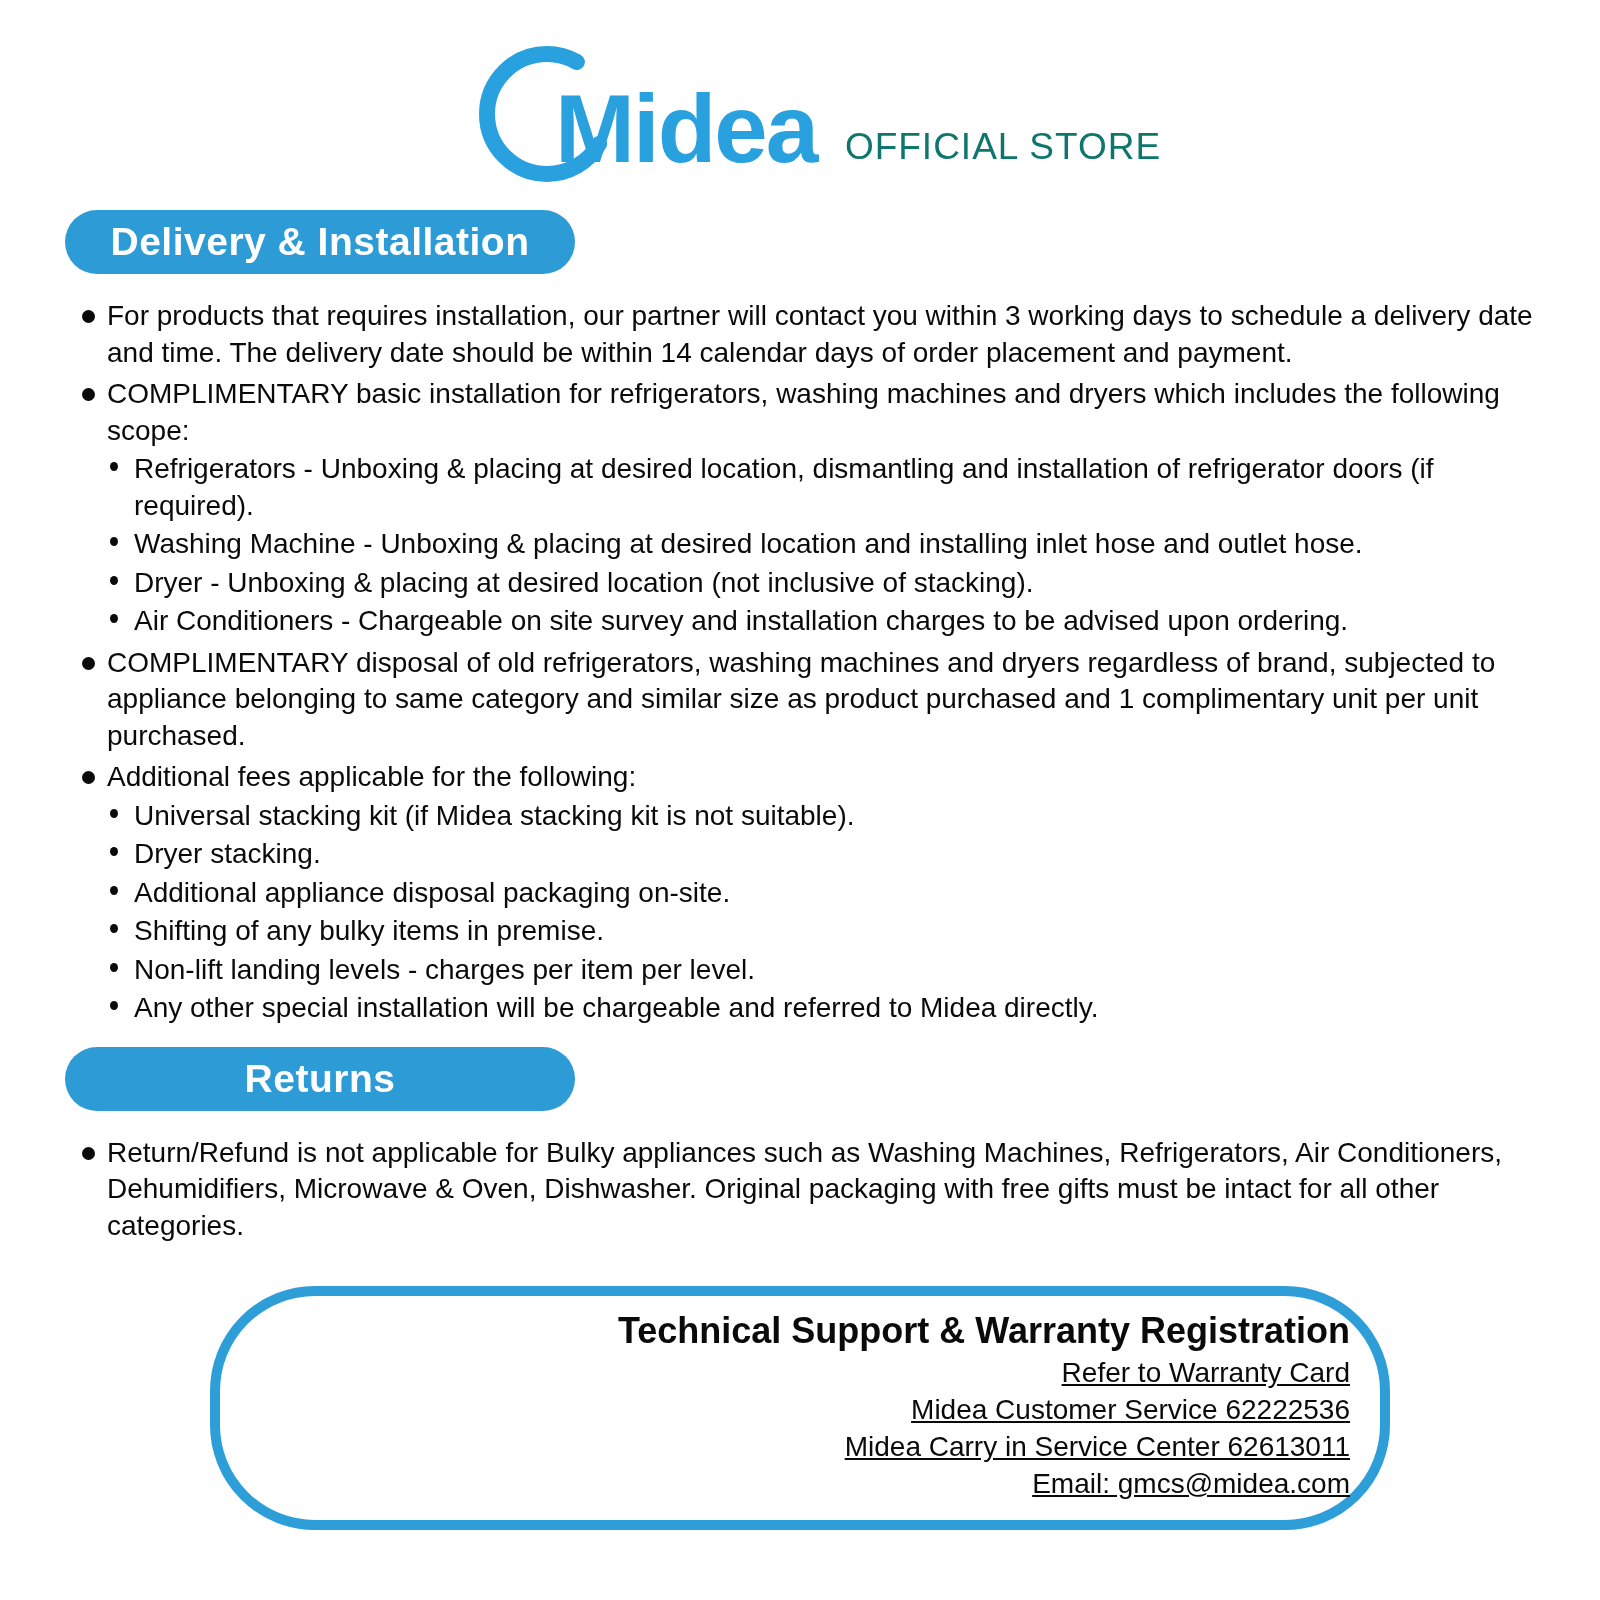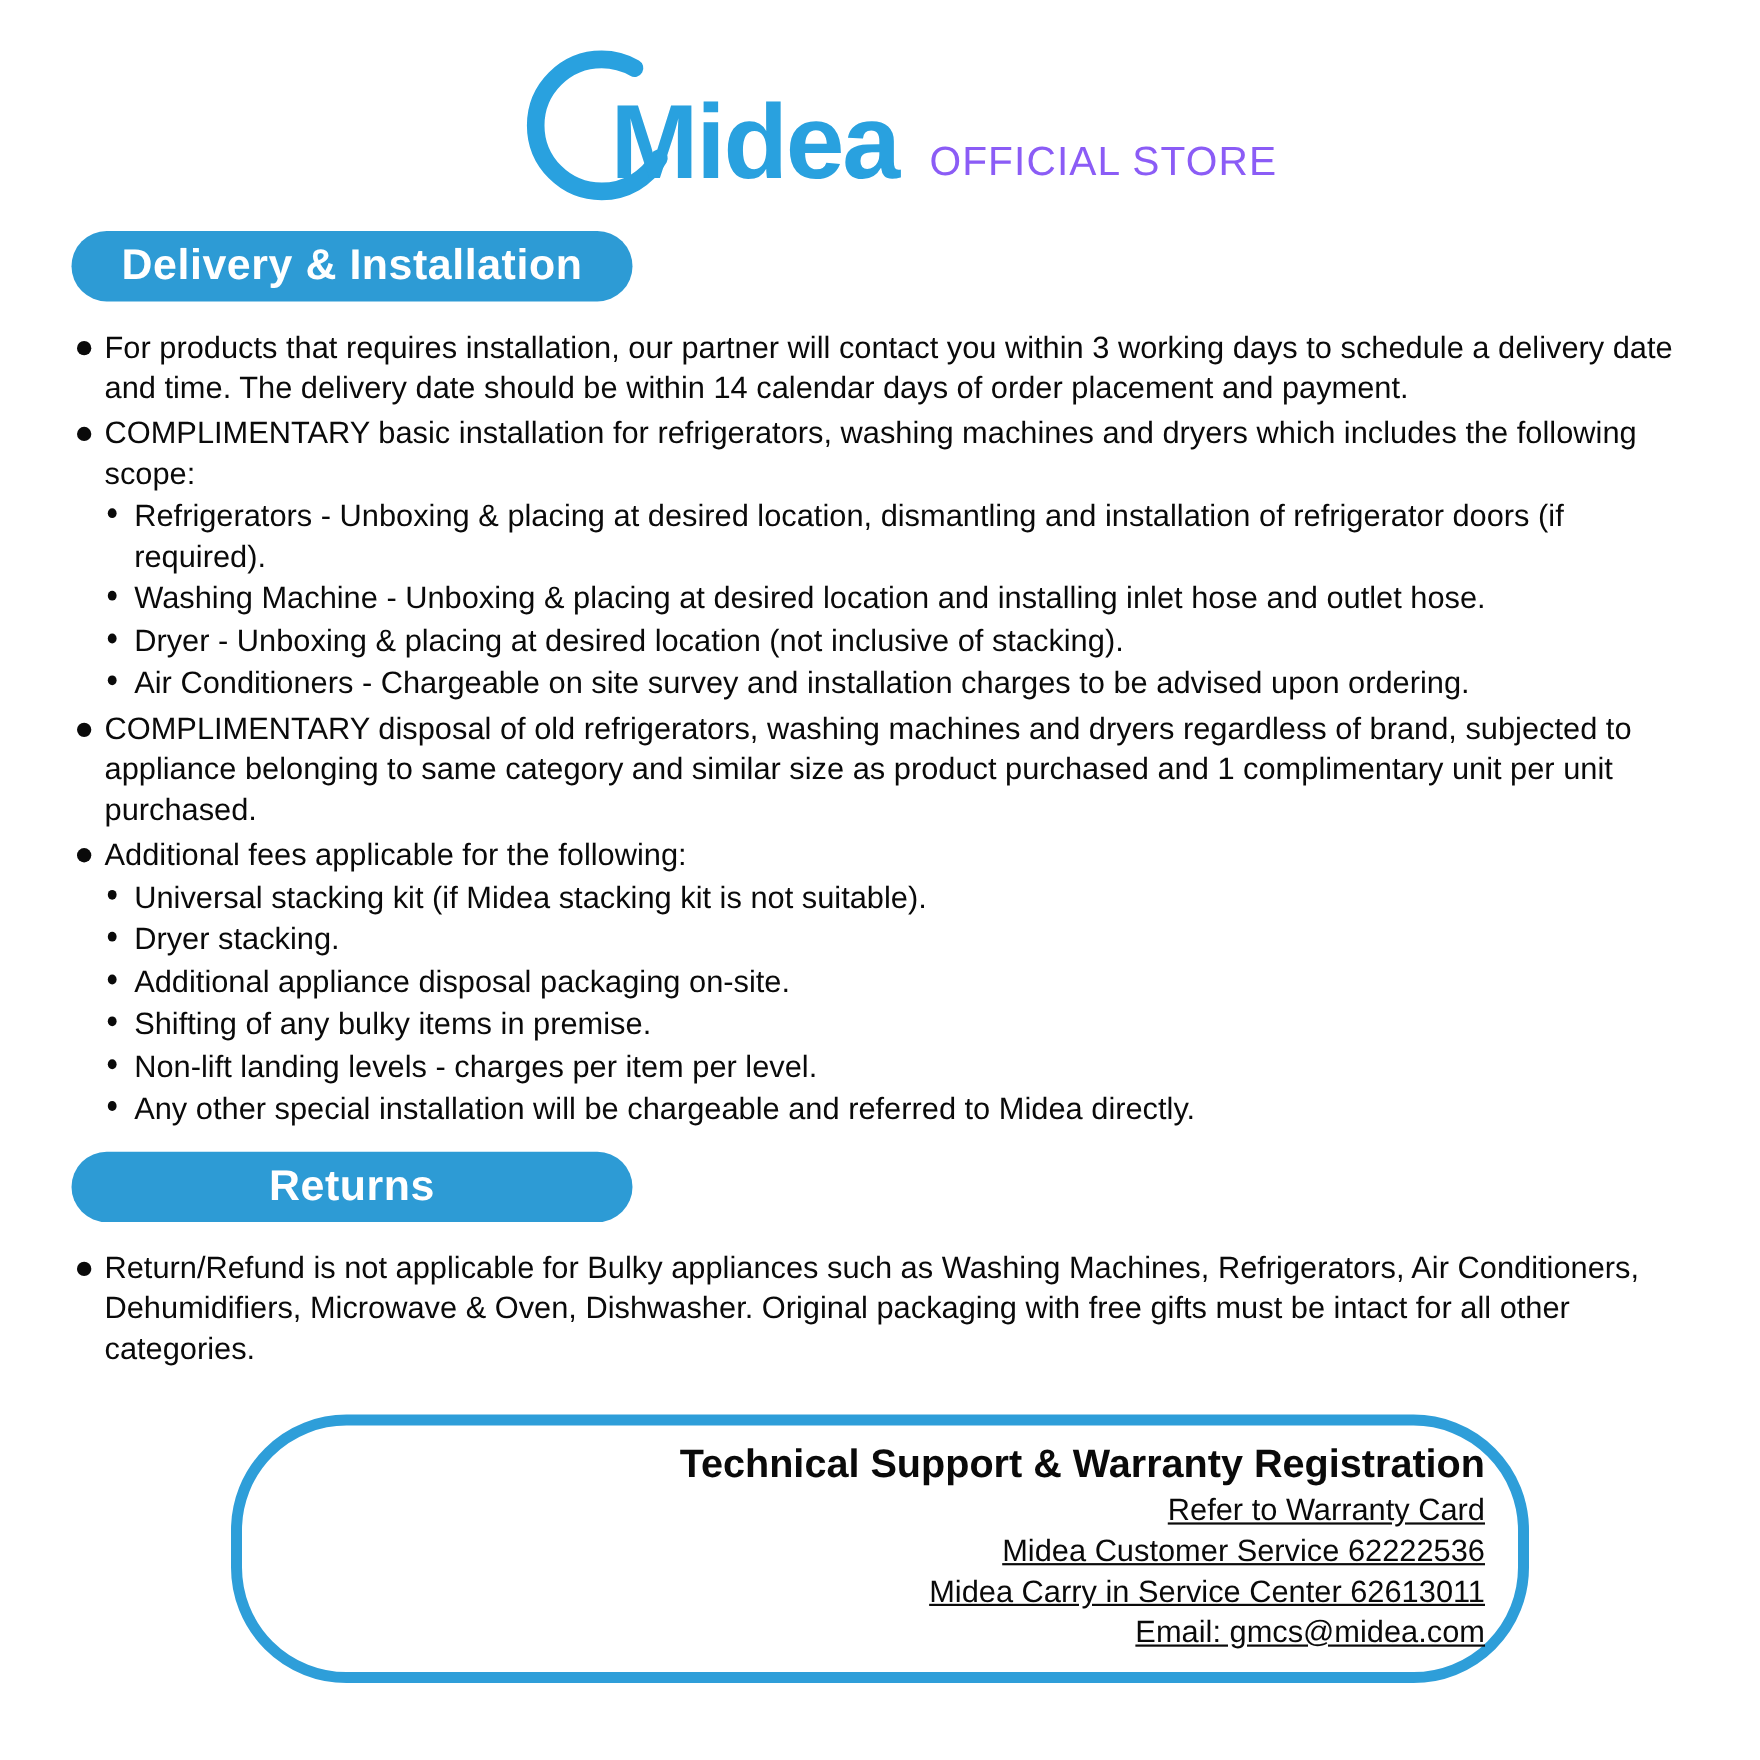--- a/index.html
+++ b/index.html
@@ -16,34 +16,34 @@
     overflow:hidden;position:relative;
   }
   
   .header{
     display:flex;justify-content:center;align-items:flex-end;
     padding-top:36px;height:190px;padding-left:30px;
   }
   .logo{position:relative;display:flex;align-items:flex-end;}
   .logo svg{display:block;}
   .store-label{
-    font-size:37px;color:#8b5cf6;letter-spacing:1px;
+    font-size:37px;color:#0f766e;letter-spacing:1px;
     margin-left:26px;padding-bottom:22px;white-space:nowrap;
   }
   
   .pill{
     width:510px;height:64px;margin-left:65px;margin-top:20px;
     background:var(--accent-blue);border-radius:34px;
     color:#fff;font-weight:bold;font-size:39px;
     display:flex;align-items:center;justify-content:center;
     letter-spacing:0.5px;
   }
   
   ul.list{
-    list-style:none;margin:24px 0 0 0;padding:0 60px 0 0;
+    list-style:none;margin:24px 0 0 0;padding:0 60px 0 12px;
     font-size:28px;line-height:36.5px;
   }
   ul.list li{position:relative;}
   ul.list li.lv1{padding-left:95px;margin-top:5px;}
   ul.list li.lv2{padding-left:122px;margin-top:2px;}
   ul.list li.lv1 > .marker{
     position:absolute;left:70px;top:12px;
     width:13px;height:13px;border-radius:50%;background:var(--text-black);
   }
   ul.list li.lv2 > .marker{

